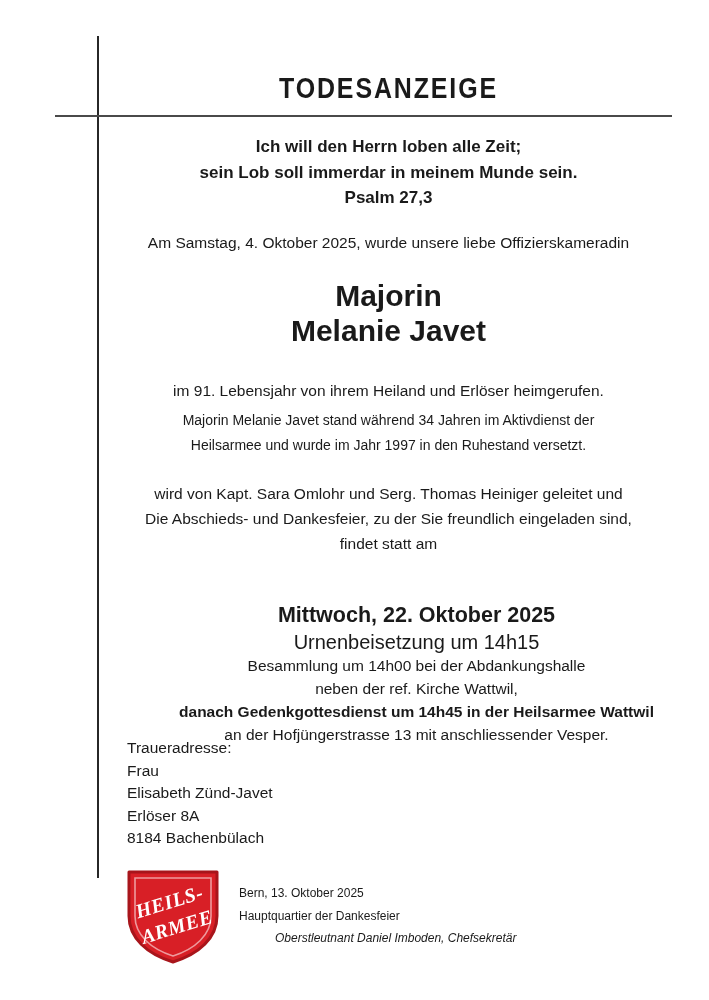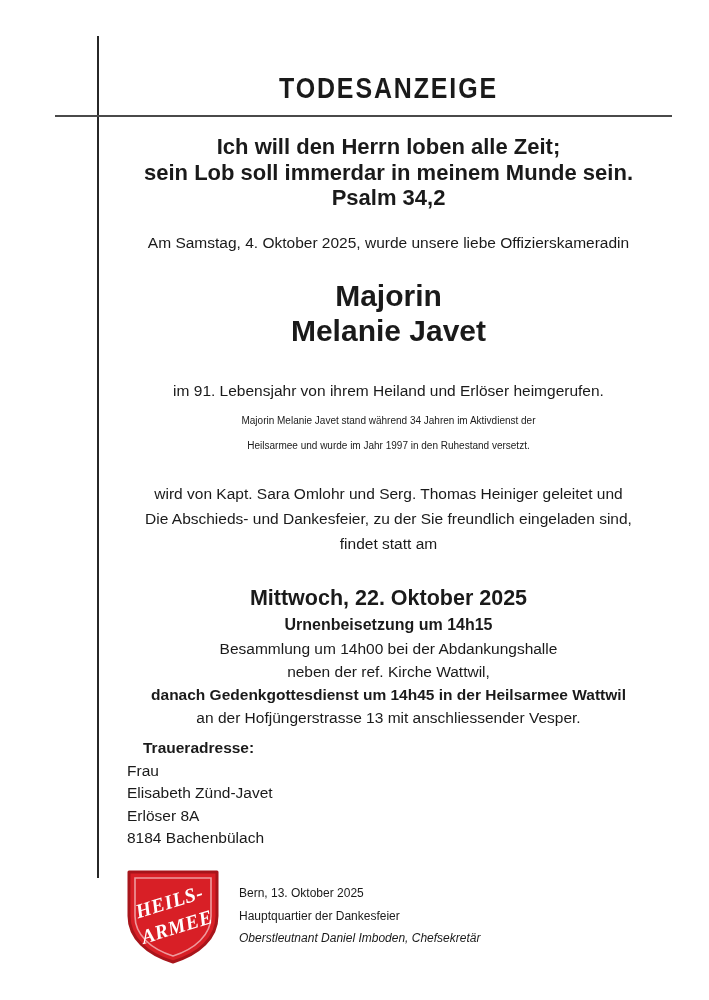--- a/index.html
+++ b/index.html
@@ -61,43 +61,43 @@
   
   .block {
     position: absolute;
     width: 583px;
     left: 0;
     text-align: center;
   }
   .line { display: block; white-space: nowrap; }
 
   .bold   { font-weight: bold; }
-  .italic { font-style: italic; }
-
-  #scripture   { top: 134px;  font-size: 22px; font-weight: bold; line-height: 25.5px; }
+  .italic { font-style: italic; margin-left: 36px; }
+
+  #scripture   { top: 134px;  font-size: 17px; font-weight: bold; line-height: 25.5px; }
   #announce    { top: 231px;  font-size: 15.5px; line-height: 23px; }
   #deceased    { top: 278px;  font-size: 30px; font-weight: bold; line-height: 35px; }
   #age-note    { top: 379px;  font-size: 15.5px; line-height: 23px; }
-  #service-note{ top: 408px;  font-size: 10px; line-height: 25px; }
+  #service-note{ top: 408px;  font-size: 14px; line-height: 25px; }
   #farewell    { top: 481px;  font-size: 15.5px; line-height: 25px; }
 
-  #ceremony    { top: 583px; font-size: 15.5px; line-height: 23px; }
+  #ceremony    { top: 600px; font-size: 15.5px; line-height: 23px; margin-left: 28px; }
   #ceremony .headline { font-size: 21.5px; font-weight: bold; line-height: 30px; }
-  #ceremony .sub      { font-size: 16px; font-weight: bold; line-height: 24px; }
+  #ceremony .sub      { font-size: 20px; font-weight: normal; line-height: 24px; }
 
   
   #address {
     position: absolute;
     left: 30px;
     top: 737px;
     font-size: 15.5px;
     line-height: 22.5px;
     text-align: left;
   }
-  #address .label { font-weight: bold; margin-left: 16px; }
+  #address .label { font-weight: normal; }
 
   
   #footer {
     position: absolute;
     left: 22px;
     top: 862px;
     width: 560px;
     display: flex;
     align-items: flex-start;
   }
@@ -129,21 +129,21 @@
 <div id="vrule"></div>
 <div id="hrule"></div>
 
 <div id="content">
 
   <div class="page-title">TODESANZEIGE</div>
 
   <div class="block" id="scripture">
     <span class="line">Ich will den Herrn loben alle Zeit;</span>
     <span class="line">sein Lob soll immerdar in meinem Munde sein.</span>
-    <span class="line">Psalm 34,2</span>
+    <span class="line">Psalm 27,3</span>
   </div>
 
   <div class="block" id="announce">Am Samstag, 4. Oktober 2025, wurde unsere liebe Offizierskameradin</div>
 
   <div class="block" id="deceased">
     <span class="line">Majorin</span>
     <span class="line">Melanie Javet</span>
   </div>
 
   <div class="block" id="age-note">im 91. Lebensjahr von ihrem Heiland und Erlöser heimgerufen.</div>

